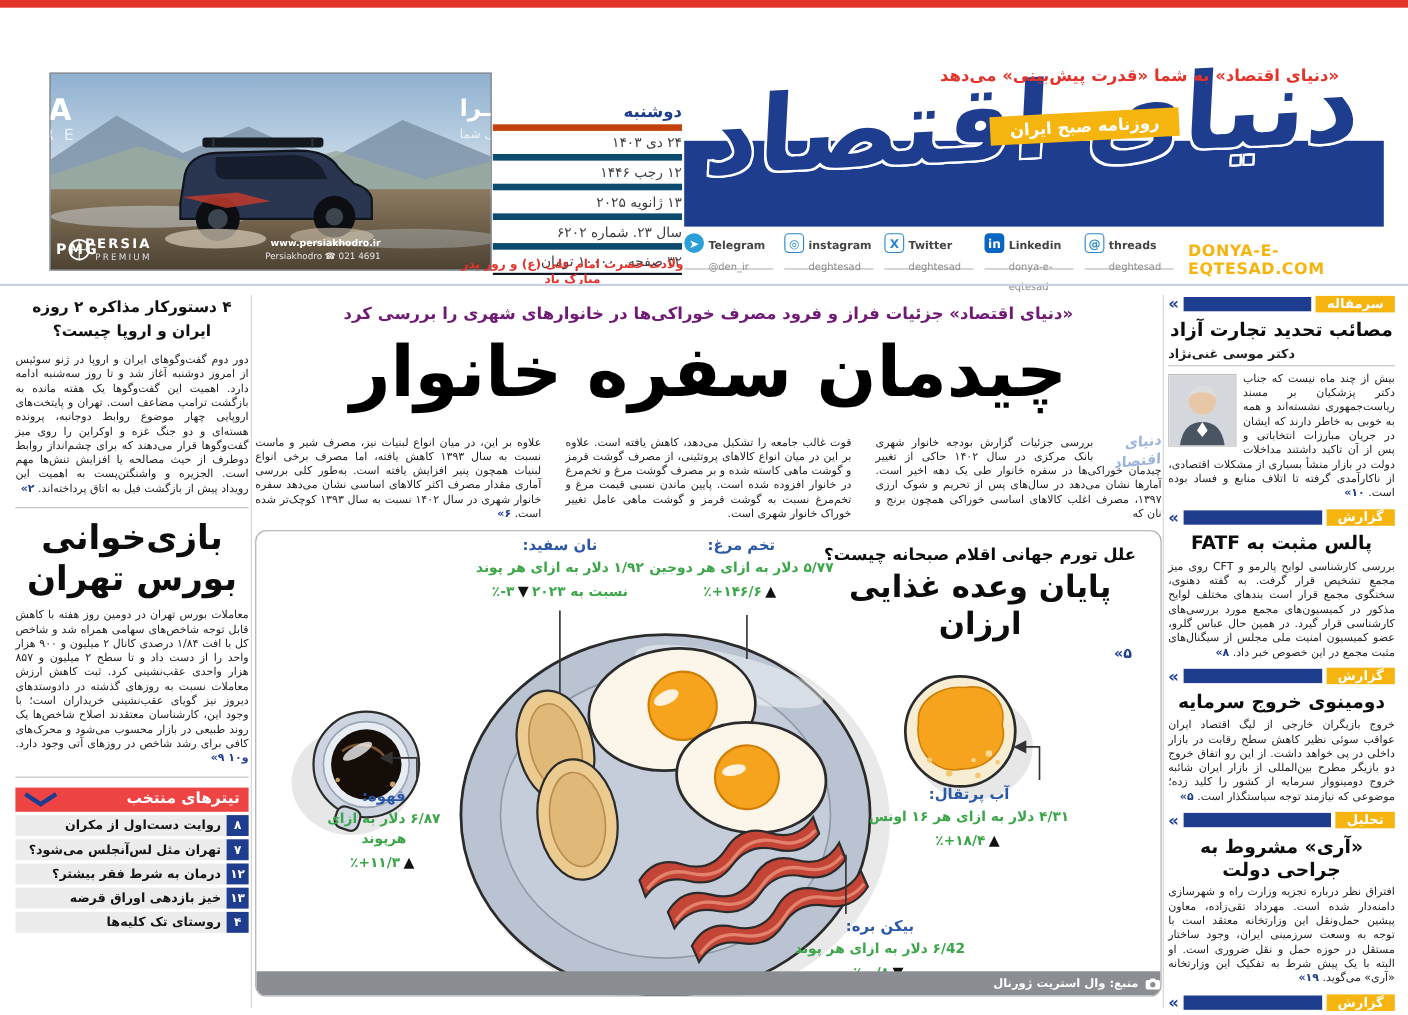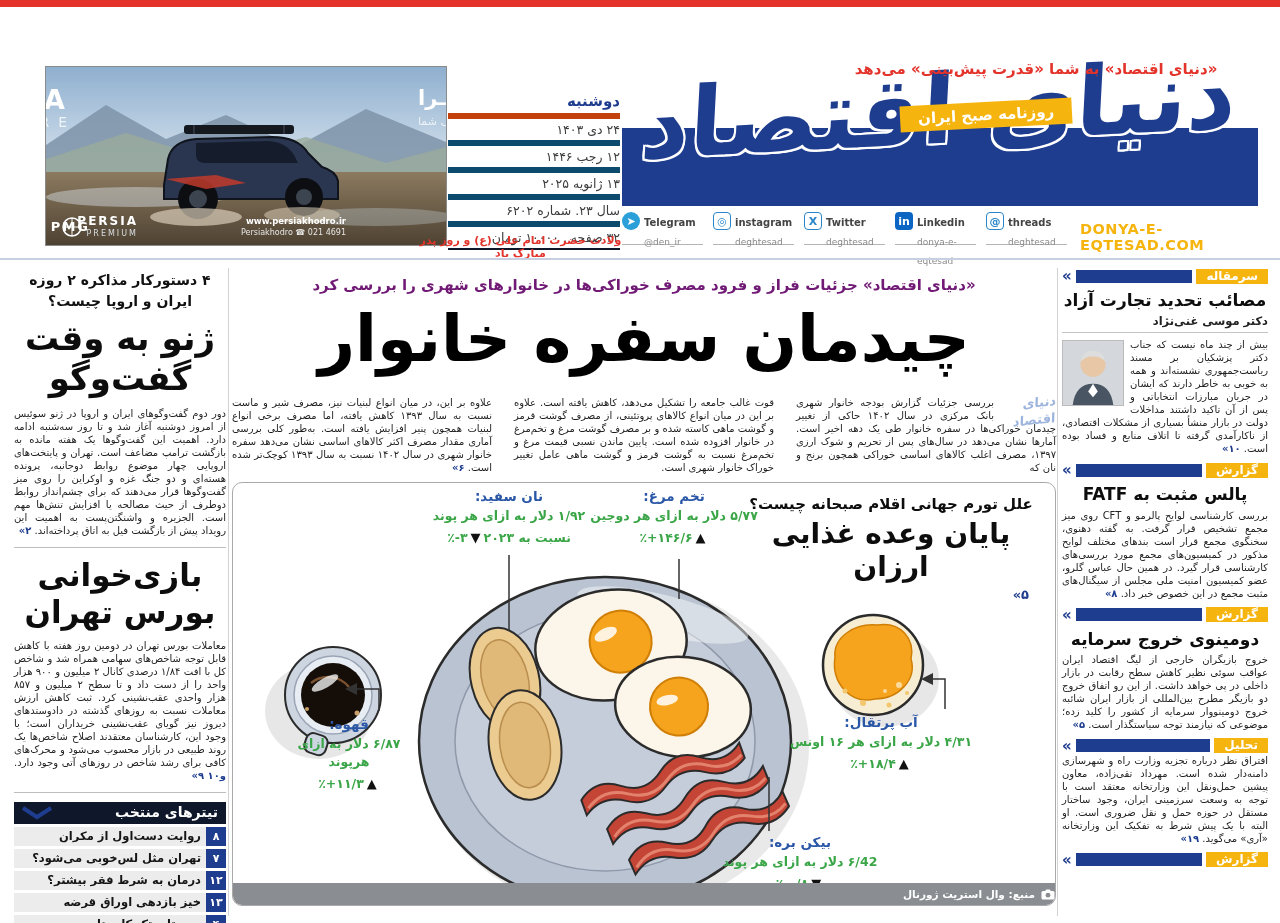--- a/index.html
+++ b/index.html
@@ -55,21 +55,21 @@
   .vrule { top:268px; width:1px; height:648px; background:#d2d2d2; }
 
   
   #left-col { left:14px; top:270px; width:212px; }
   .kicker-sm { font-size:14px; font-weight:bold; text-align:center; line-height:1.5; color:#111; }
   .ltitle { font-size:34px; font-weight:bold; text-align:center; line-height:1.18; color:#0d0d0d; margin-top:6px; }
   .ltitle.t2 { font-size:31px; }
   .lbody { margin-top:9px; font-size:10px; line-height:1.3; text-align:justify; color:#222; }
   .lhr { border:none; border-top:1px solid #bdbdbd; margin:10px 0 9px; }
 
-  #sel-head { margin-top:2px; position:relative; height:22px; background:#0f172a; }
+  #sel-head { margin-top:2px; position:relative; height:22px; background:#ef4444; }
   #sel-head .sel-title { position:absolute; right:8px; top:2px; color:#fff; font-weight:bold; font-size:14px; }
   #sel-head svg { position:absolute; left:6px; top:3px; }
   .sel-row { display:flex; align-items:stretch; margin-top:3px; height:19px; background:#ececec; cursor:pointer; }
   .sel-num { width:20px; background:#1e3d8f; color:#fff; font-weight:bold; font-size:11px;
              display:flex; align-items:center; justify-content:center; flex:none; }
   .sel-txt { flex:1; font-size:11.5px; font-weight:bold; color:#151515; line-height:19px; padding-right:5px;
              white-space:nowrap; overflow:hidden; }
 
   
   #main-kicker { left:232px; top:276px; width:824px; text-align:center; font-size:15px; font-weight:bold; color:#701a75; }
@@ -97,21 +97,21 @@
   #info-src .stxt { color:#fff; font-size:10.5px; font-weight:bold; }
 
   
   #sidebar { left:1062px; top:268px; width:206px; }
   .sec { margin-bottom:7px; }
   .sec-head { display:flex; direction:ltr; align-items:center; height:16px; }
   .sec-head .chev { color:#1e3d8f; font-weight:bold; font-size:15px; line-height:14px; }
   .sec-head .bar { flex:1; height:13px; background:#1e3d8f; margin:0 4px; }
   .sec-head .tag { background:#f6b40e; color:#fff; font-weight:bold; font-size:12px; padding:0 10px; height:15px; line-height:15px; }
   .sec-title { text-align:center; font-size:17px; font-weight:bold; color:#0d0d0d; margin:6px 0 3px; line-height:1.25; }
-  .sec-author { text-align:right; font-size:11.5px; font-weight:bold; color:#222; border-bottom:1px solid #c4c4c4; padding-bottom:4px; margin-bottom:5px; }
+  .sec-author { text-align:left; font-size:11.5px; font-weight:bold; color:#222; border-bottom:1px solid #c4c4c4; padding-bottom:4px; margin-bottom:5px; }
   .sec-body { font-size:10px; line-height:1.3; text-align:justify; color:#222; }
   .sec-body .photo { float:left; width:62px; height:66px; margin:2px 6px 2px 0; border:1px solid #bbb; }
 </style>
 </head>
 <body>
 
 <div id="page">
 
   <div id="topbar" class="abs"></div>
 
@@ -207,42 +207,41 @@
       <span class="shandle">deghtesad</span></span>
     </div>
   </div>
 
   <div id="header-rule" class="abs"></div>
   <div class="vrule abs" style="left:228px"></div>
   <div class="vrule abs" style="left:1057px"></div>
 
   <div id="left-col" class="abs">
     <div class="kicker-sm">۴ دستورکار مذاکره ۲ روزه ایران و اروپا چیست؟</div>
-    <div class="ltitle">ژنو به وقت گفت‌وگو</div>
     <div class="lbody"><span>دور دوم گفت‌وگوهای ایران و اروپا در ژنو سوئیس از امروز دوشنبه آغاز شد و تا روز سه‌شنبه ادامه دارد. اهمیت این گفت‌وگوها یک هفته مانده به بازگشت ترامپ مضاعف است. تهران و پایتخت‌های اروپایی چهار موضوع روابط دوجانبه، پرونده هسته‌ای و دو جنگ غزه و اوکراین را روی میز گفت‌وگوها قرار می‌دهند که برای چشم‌انداز روابط دوطرف از حیث مصالحه یا افزایش تنش‌ها مهم است. الجزیره و واشنگتن‌پست به اهمیت این رویداد پیش از بازگشت فیل به اتاق پرداخته‌اند.</span>
       <span class="ref">«۲</span></div>
     <hr class="lhr">
     <div class="ltitle t2">بازی‌خوانی بورس تهران</div>
     <div class="lbody"><span>معاملات بورس تهران در دومین روز هفته با کاهش قابل توجه شاخص‌های سهامی همراه شد و شاخص کل با افت ۱/۸۴ درصدی کانال ۲ میلیون و ۹۰۰ هزار واحد را از دست داد و تا سطح ۲ میلیون و ۸۵۷ هزار واحدی عقب‌نشینی کرد. ثبت کاهش ارزش معاملات نسبت به روزهای گذشته در دادوستدهای دیروز نیز گویای عقب‌نشینی خریداران است؛ با وجود این، کارشناسان معتقدند اصلاح شاخص‌ها یک روند طبیعی در بازار محسوب می‌شود و محرک‌های کافی برای رشد شاخص در روزهای آتی وجود دارد.</span>
       <span class="ref">«۹ و۱۰</span></div>
     <hr class="lhr">
 
     <div id="sel-head">
       <span class="sel-title">تیترهای منتخب</span>
       <svg width="34" height="18" viewBox="0 0 34 18">
         <polyline points="3,3 17,12 31,3" fill="none" stroke="#1e3d8f" stroke-width="4"></polyline>
       </svg>
     </div>
     <div class="sel-row">
       <div class="sel-num">۸</div>
       <div class="sel-txt">روایت دست‌اول از مکران</div>
     </div>
     <div class="sel-row">
       <div class="sel-num">۷</div>
-      <div class="sel-txt">تهران مثل لس‌خوبی می‌شود؟</div>
+      <div class="sel-txt">تهران مثل لس‌آنجلس می‌شود؟</div>
     </div>
     <div class="sel-row">
       <div class="sel-num">۱۲</div>
       <div class="sel-txt">درمان به شرط فقر بیشتر؟</div>
     </div>
     <div class="sel-row">
       <div class="sel-num">۱۳</div>
       <div class="sel-txt">خیز بازدهی اوراق قرضه</div>
     </div>
     <div class="sel-row">
@@ -440,20 +439,21 @@
         <span class="ref">«۵</span>
       </div>
     </div>
 
     <div class="sec">
       <div class="sec-head">
         <span class="chev">«</span>
         <span class="bar"></span>
         <span class="tag">تحلیل</span>
       </div>
+      <div class="sec-title">«آری» مشروط به جراحی دولت</div>
       <div class="sec-body">
         <span>افتراق نظر درباره تجزیه وزارت راه و شهرسازی دامنه‌دار شده است. مهرداد تقی‌زاده، معاون پیشین حمل‌ونقل این وزارتخانه معتقد است با توجه به وسعت سرزمینی ایران، وجود ساختار مستقل در حوزه حمل و نقل ضروری است. او البته با یک پیش شرط به تفکیک این وزارتخانه «آری» می‌گوید.</span>
         <span class="ref">«۱۹</span>
       </div>
     </div>
 
     <div class="sec">
       <div class="sec-head">
         <span class="chev">«</span>
         <span class="bar"></span>

